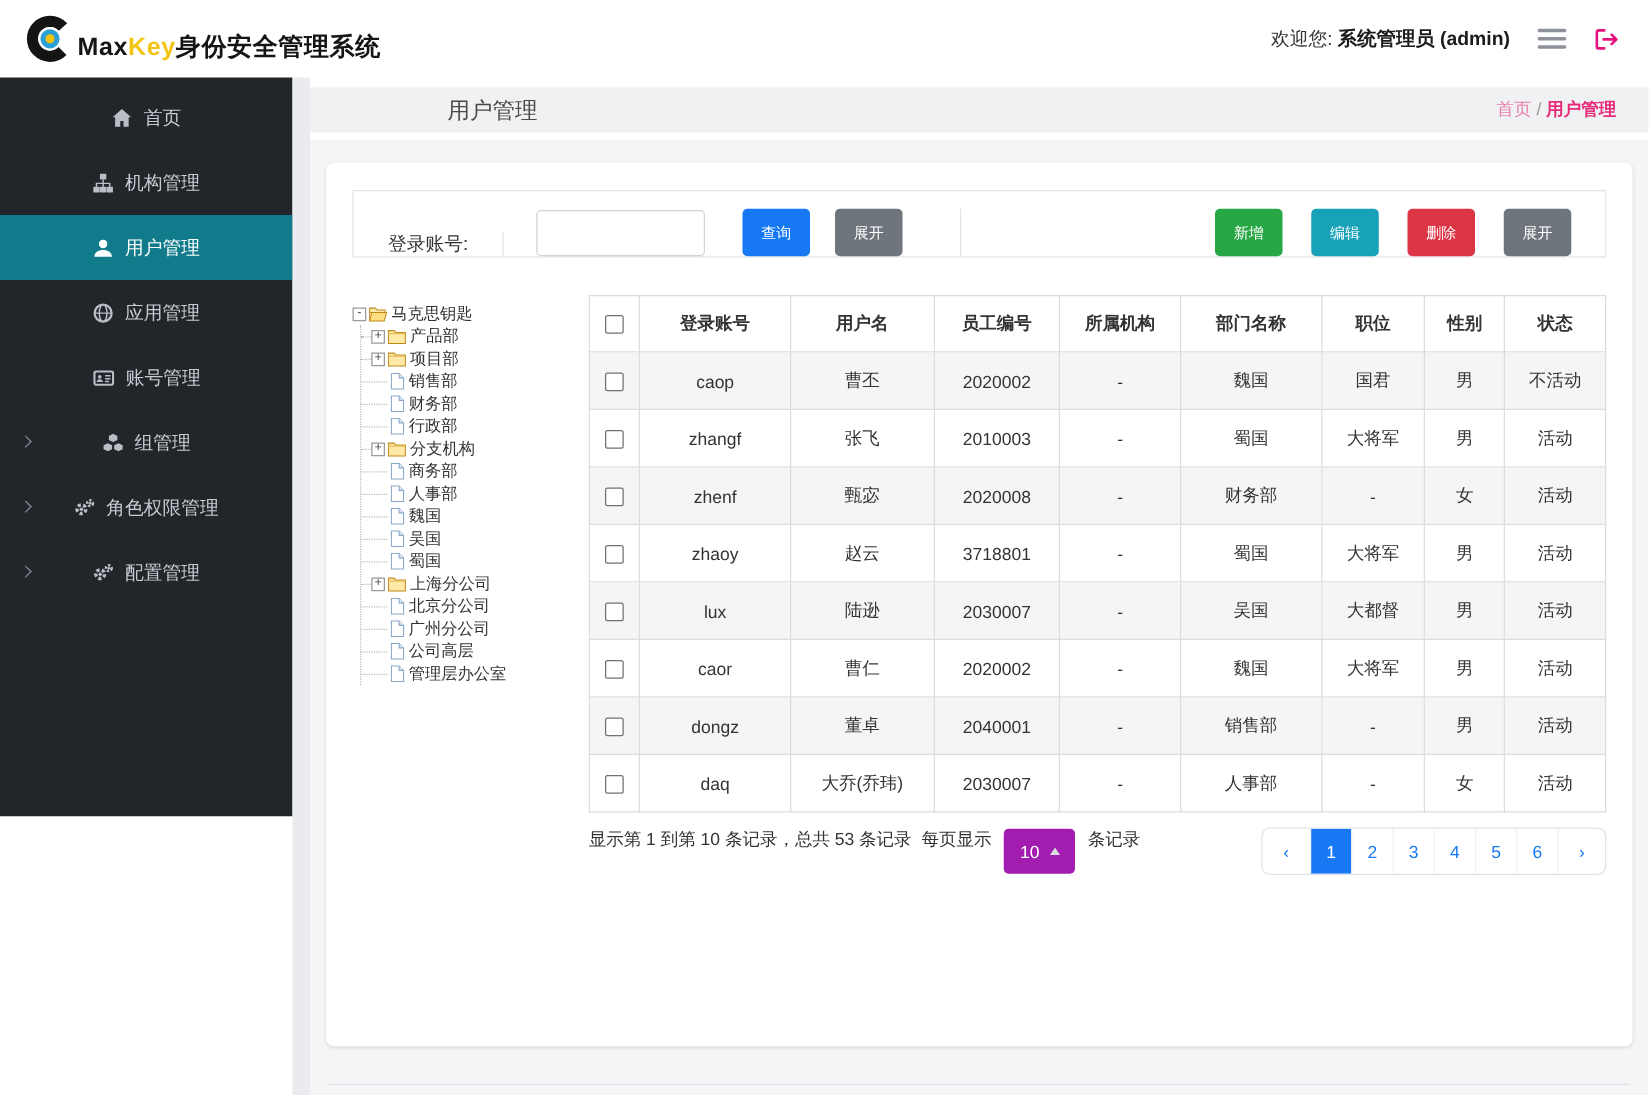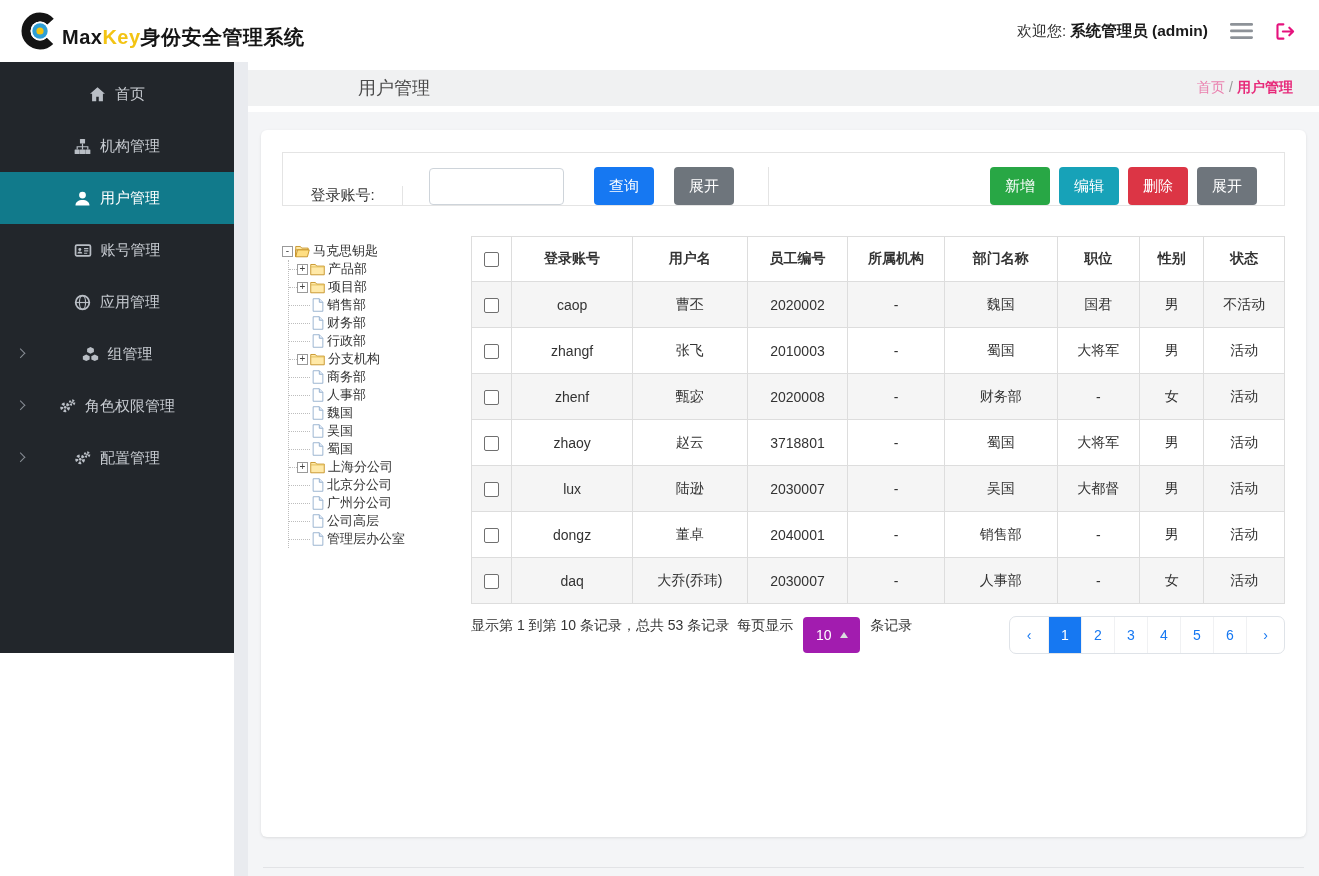--- a/index.html
+++ b/index.html
@@ -44,30 +44,30 @@
   .card { background:#fff; border-radius:6px; box-shadow:0 1px 3px rgba(0,0,0,.10);
           height:707px; padding:22px 21px 0; }
 
   
   .form-box { border:1px solid #e4e4e4; height:54px; display:flex; align-items:flex-end; }
   .label-cell { width:120px; display:flex; align-items:center; justify-content:center;
                 border-right:1px solid #e4e4e4; font-size:15px; color:#333; }
   .form-left { width:366px; display:flex; align-items:center; border-right:1px solid #e4e4e4; }
   .search-input { margin-left:26px; width:135px; height:37px; border:1px solid #ced4da; border-radius:4px;
                   padding:0 8px; font-size:14px; outline:none; }
-  .btn { height:38px; padding:0 15px; border:none; border-radius:4px; color:#fff; font-size:15px;
+  .btn { height:38px; padding:0 15px; border:none; border-radius:4px; color:#fff; font-size:12px;
          cursor:pointer; font-family:inherit; }
   .btn-blue { background:#1678f2; }
   .btn-gray { background:#6e757c; }
   .btn-green { background:#28a745; }
   .btn-teal { background:#17a2b8; }
   .btn-red  { background:#dc3545; }
   .form-left .btn-blue { margin-left:30px; }
   .form-left .btn-gray { margin-left:20px; }
-  .form-right { flex:1; display:flex; align-items:center; justify-content:flex-end; gap:9px; padding-right:27px; }
+  .form-right { flex:1; display:flex; align-items:center; justify-content:flex-end; gap:23px; padding-right:27px; }
 
   
   .body-row { display:flex; margin-top:30px; align-items:flex-start; }
   .tree-panel { width:189px; padding-top:6px; font-size:13px; color:#333; }
   .tree-node { display:flex; align-items:center; height:18px; cursor:pointer; white-space:nowrap; }
   .tree-children { margin-left:6px; border-left:1px dotted #bdbdbd; }
   .tree-children .tree-node::before { content:''; width:8px; border-top:1px dotted #bdbdbd; flex:none; }
   .tree-children .tree-node.leaf::before { width:21px; }
   .toggle { width:11px; height:11px; border:1px solid #9a9a9a; background:#fff; flex:none;
             display:inline-flex; align-items:center; justify-content:center;
@@ -167,38 +167,38 @@
       <div class="menu-item active">
         <span class="mi-icon">
           <svg width="17" height="17" viewBox="0 0 16 16">
             <path fill="currentColor" d="M8 8a3.2 3.2 0 1 0 0-6.4A3.2 3.2 0 0 0 8 8zm0 1.5c-3.7 0-6.6 1.9-6.6 5h13.2c0-3.1-2.9-5-6.6-5z"></path>
           </svg>
         </span>
         <span class="mi-label">用户管理</span>
       </div>
       <div class="menu-item">
         <span class="mi-icon">
+          <svg width="17" height="17" viewBox="0 0 16 16">
+            <circle cx="8" cy="8" r="6.4" fill="none" stroke="currentColor" stroke-width="1.7"></circle>
+            <ellipse cx="8" cy="8" rx="2.9" ry="6.4" fill="none" stroke="currentColor" stroke-width="1.1"></ellipse>
+            <path d="M1.6 8h12.8" stroke="currentColor" stroke-width="1.1"></path>
+          </svg>
+        </span>
+        <span class="mi-label">应用管理</span>
+      </div>
+      <div class="menu-item">
+        <span class="mi-icon">
           <svg width="18" height="17" viewBox="0 0 16 16">
             <rect x="1" y="3" width="14" height="10" rx="1.3" fill="none" stroke="currentColor" stroke-width="1.6"></rect>
             <circle cx="5" cy="7" r="1.4" fill="currentColor"></circle>
             <path d="M2.7 10.9c0-1.3 1-2 2.3-2s2.3.7 2.3 2z" fill="currentColor"></path>
             <path d="M9 6.2h4M9 8.4h4M9 10.6h3" stroke="currentColor" stroke-width="1.1"></path>
           </svg>
         </span>
         <span class="mi-label">账号管理</span>
-      </div>
-      <div class="menu-item">
-        <span class="mi-icon">
-          <svg width="17" height="17" viewBox="0 0 16 16">
-            <circle cx="8" cy="8" r="6.4" fill="none" stroke="currentColor" stroke-width="1.7"></circle>
-            <ellipse cx="8" cy="8" rx="2.9" ry="6.4" fill="none" stroke="currentColor" stroke-width="1.1"></ellipse>
-            <path d="M1.6 8h12.8" stroke="currentColor" stroke-width="1.1"></path>
-          </svg>
-        </span>
-        <span class="mi-label">应用管理</span>
       </div>
       <div class="menu-item">
         <span class="chevron"></span>
         <span class="mi-icon">
           <svg width="17" height="17" viewBox="0 0 16 16">
             <g fill="currentColor">
               <path d="M8 1l3.2 1.6v3L8 7.2 4.8 5.6v-3z"></path>
               <path d="M4 8l3.2 1.6v3L4 14.2.8 12.6v-3z"></path>
               <path d="M12 8l3.2 1.6v3L12 14.2 8.8 12.6v-3z"></path>
             </g>
@@ -498,20 +498,31 @@
                     <td>活动</td>
                   </tr>
                   <tr>
                     <td><input class="cb" type="checkbox" style=""></td>
                     <td>lux</td>
                     <td>陆逊</td>
                     <td>2030007</td>
                     <td>-</td>
                     <td>吴国</td>
                     <td>大都督</td>
+                    <td>男</td>
+                    <td>活动</td>
+                  </tr>
+                  <tr>
+                    <td><input class="cb" type="checkbox" style=""></td>
+                    <td>caor</td>
+                    <td>曹仁</td>
+                    <td>2020002</td>
+                    <td>-</td>
+                    <td>魏国</td>
+                    <td>大将军</td>
                     <td>男</td>
                     <td>活动</td>
                   </tr>
                   <tr>
                     <td><input class="cb" type="checkbox" style=""></td>
                     <td>dongz</td>
                     <td>董卓</td>
                     <td>2040001</td>
                     <td>-</td>
                     <td>销售部</td>

